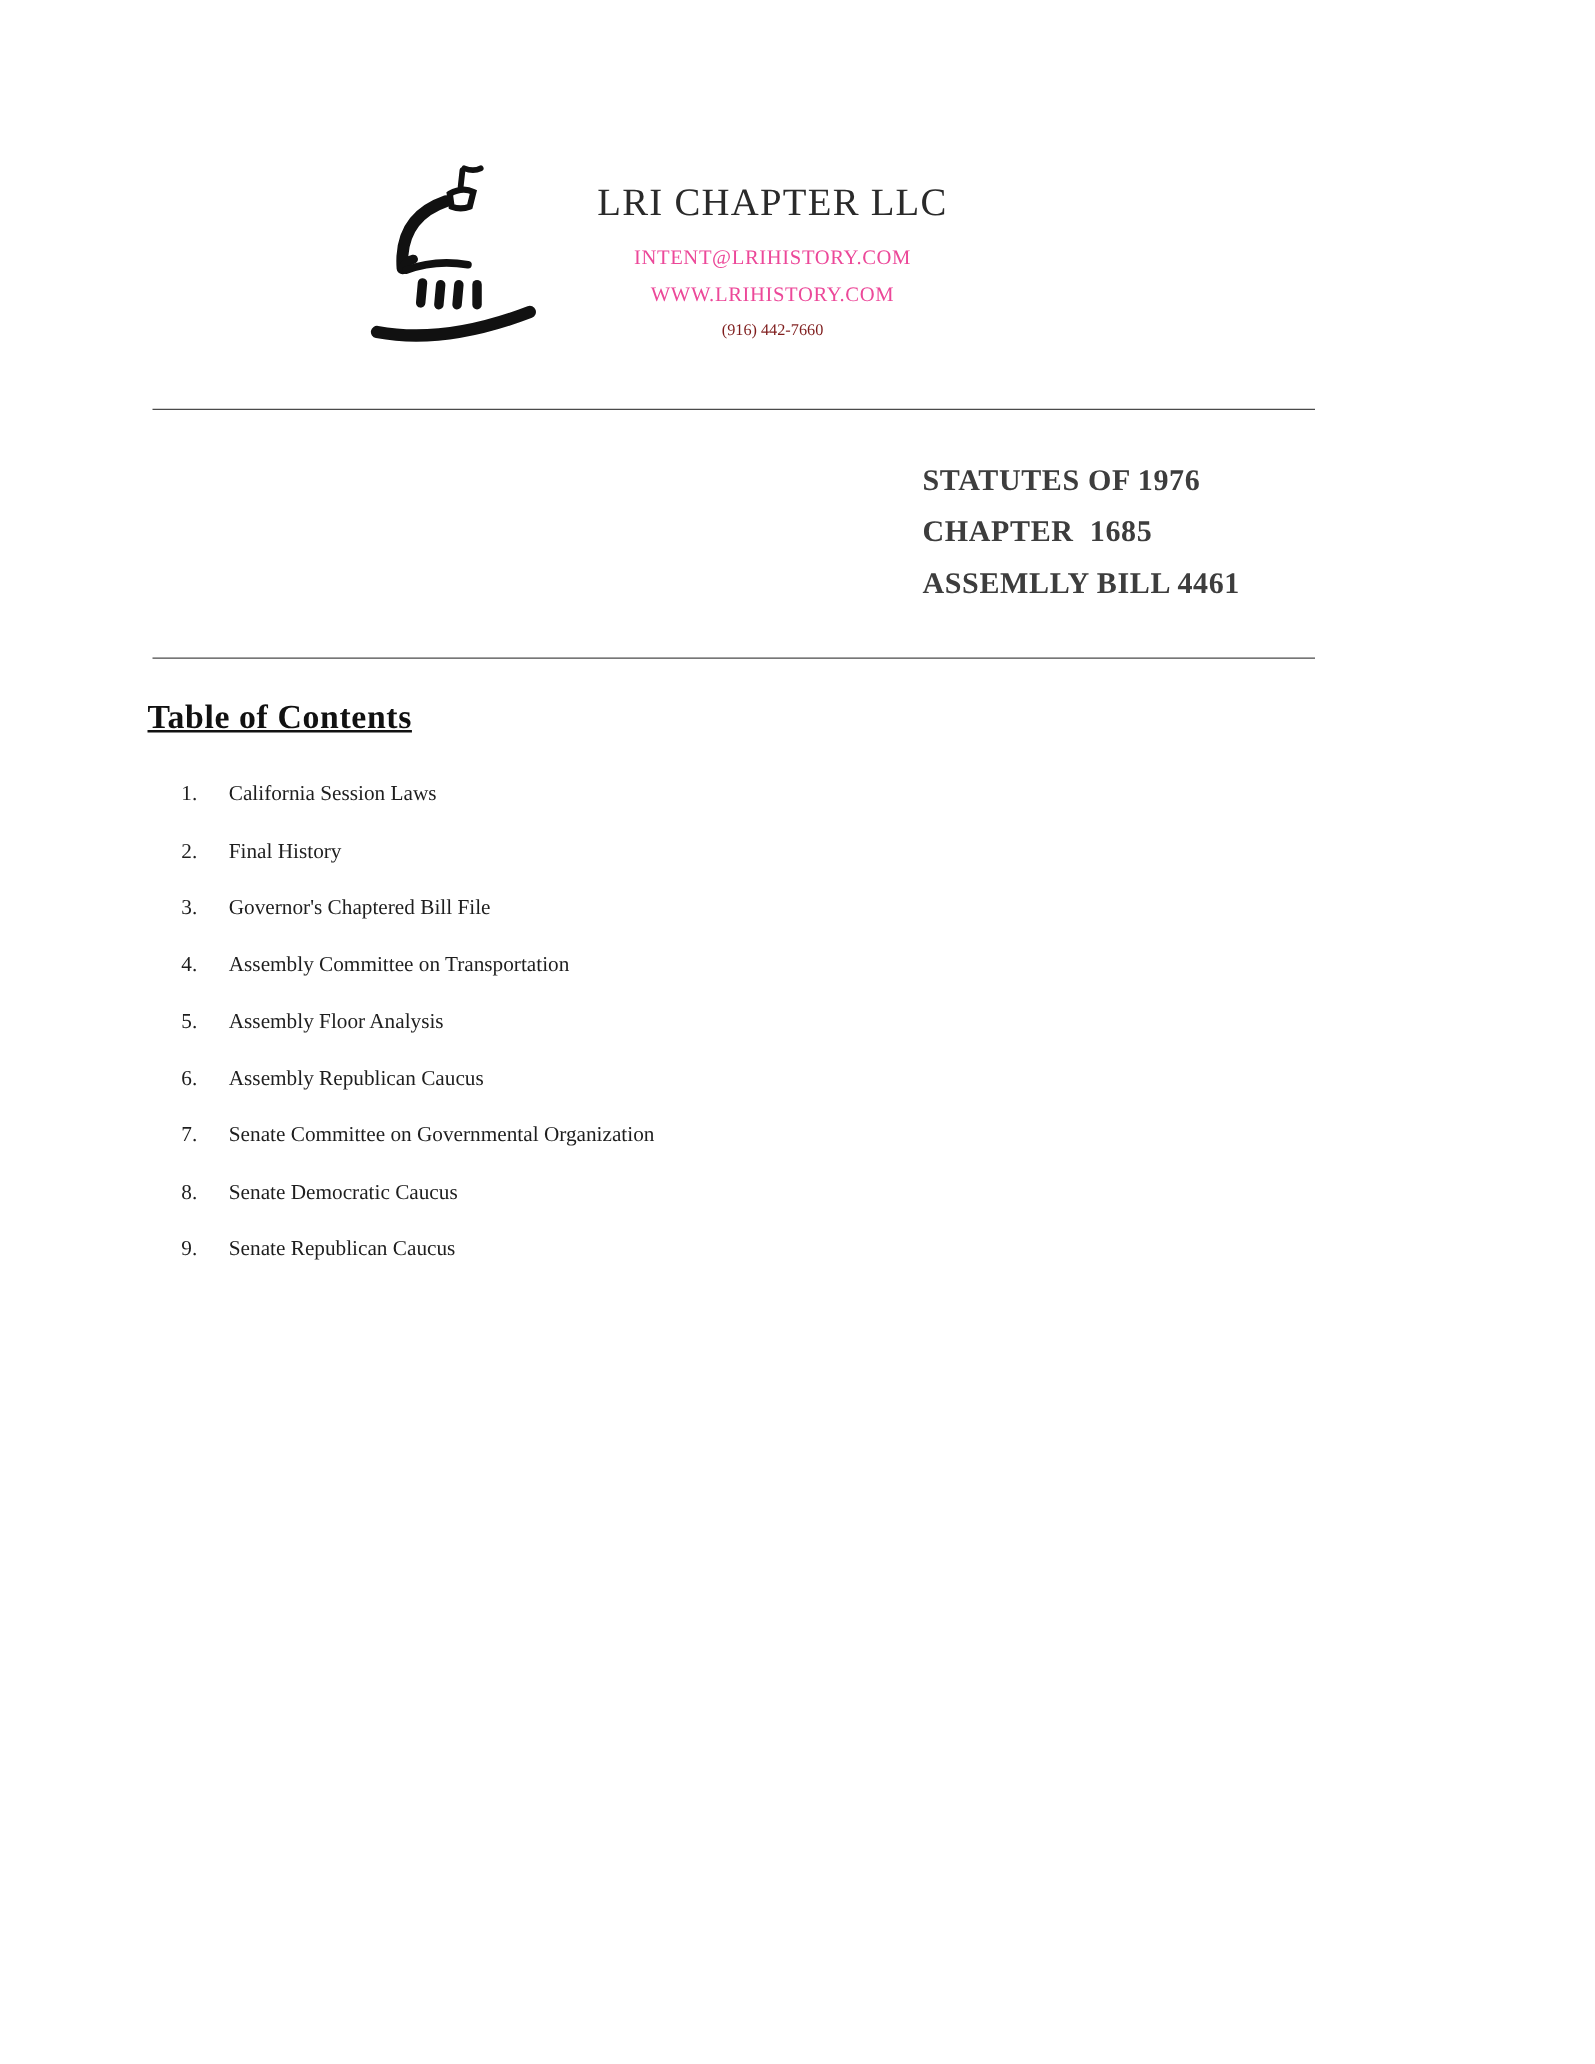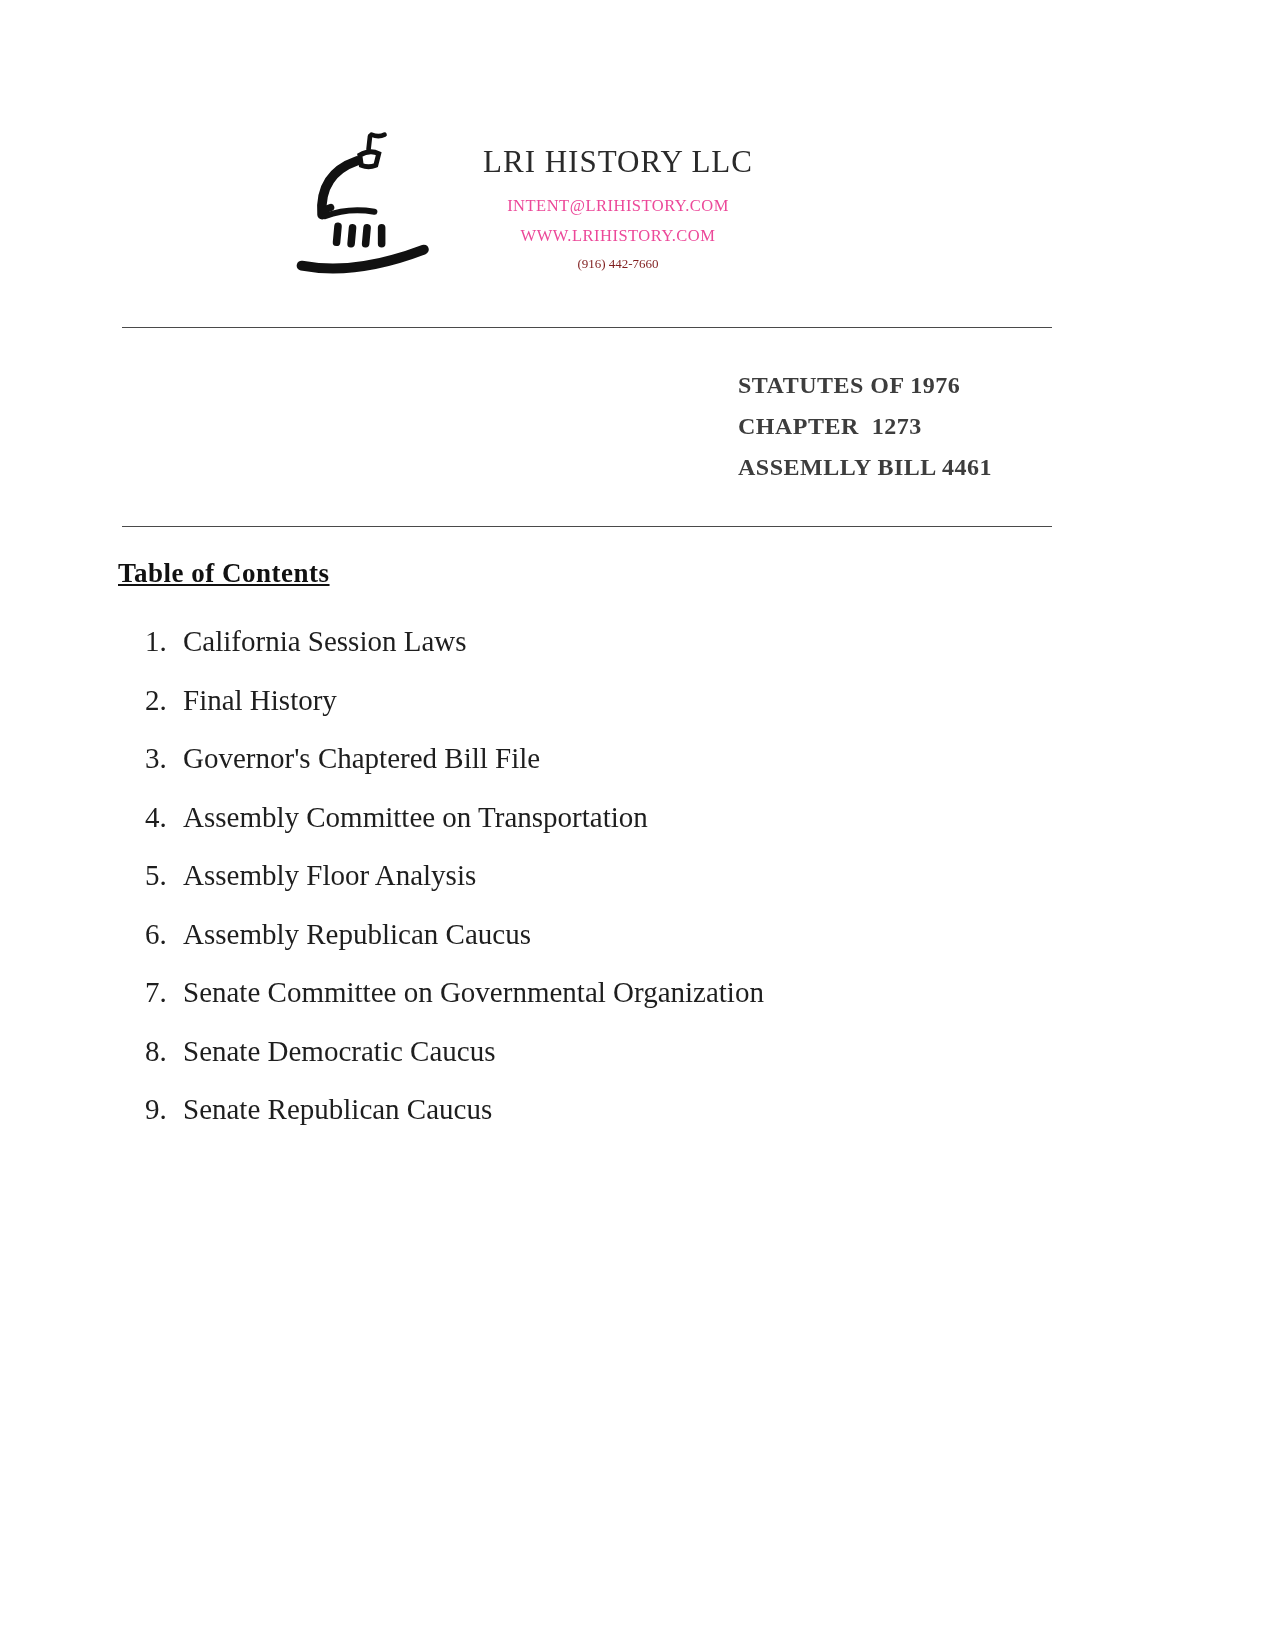--- a/index.html
+++ b/index.html
@@ -95,21 +95,21 @@
   }
   .toc-list {
     position: absolute;
     top: 625px;
     left: 145px;
     list-style: none;
     counter-reset: toc;
   }
   .toc-item {
     counter-increment: toc;
-    font-size: 29px;
+    font-size: 17px;
     color: #1e1e1e;
     margin-bottom: 25.5px;
     display: flex;
     align-items: baseline;
   }
   .toc-item::before {
     content: counter(toc) ".";
     display: inline-block;
     width: 38px;
     flex: 0 0 auto;
@@ -136,33 +136,33 @@
 
         <path d="M33 70 l-1 11" stroke-width="5.2"></path>
         <path d="M43 71 l-1 11" stroke-width="5.2"></path>
         <path d="M53 71 l-1 11" stroke-width="5.2"></path>
         <path d="M63 71 l0 11" stroke-width="5.2"></path>
 
         <path d="M8 97 Q45 104 92 86" stroke-width="6.8"></path>
       </svg>
     </div>
     <div class="head-text">
-      <div class="company-name">LRI HISTORY LLC</div>
+      <div class="company-name">LRI CHAPTER LLC</div>
       <div class="contact-line">INTENT@LRIHISTORY.COM</div>
       <div class="contact-line">WWW.LRIHISTORY.COM</div>
       <div class="contact-phone">(916) 442-7660</div>
     </div>
   </div>
 
   <div class="rule rule-top"></div>
   <div class="rule rule-bottom"></div>
 
   <div class="title-block">
     <div class="title-line">STATUTES OF 1976</div>
-    <div class="title-line">CHAPTER  1273</div>
+    <div class="title-line">CHAPTER  1685</div>
     <div class="title-line">ASSEMLLY BILL 4461</div>
   </div>
 
   <div class="toc-heading">Table of Contents</div>
 
   <ol class="toc-list">
     <li class="toc-item">
         <span>California Session Laws</span>
       </li>
     <li class="toc-item">

